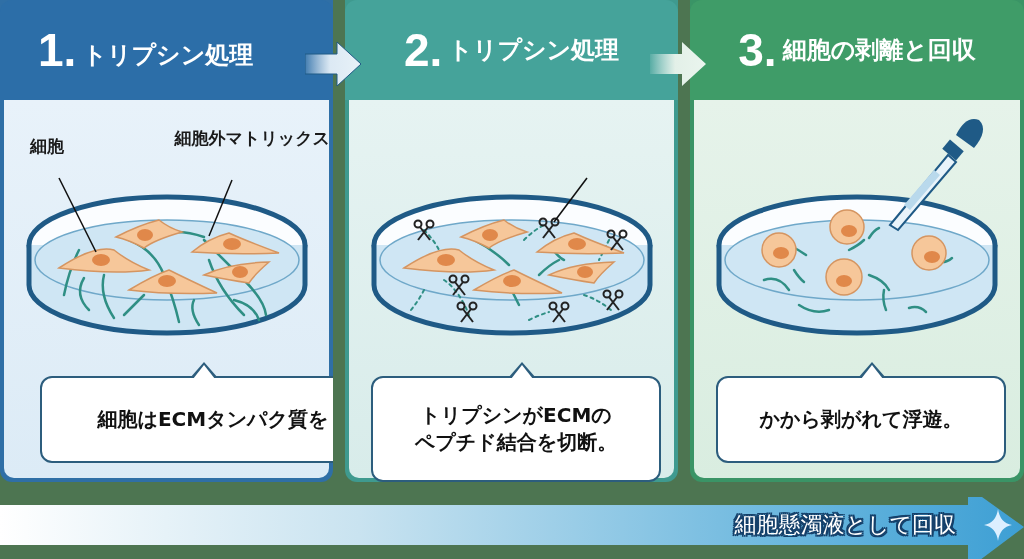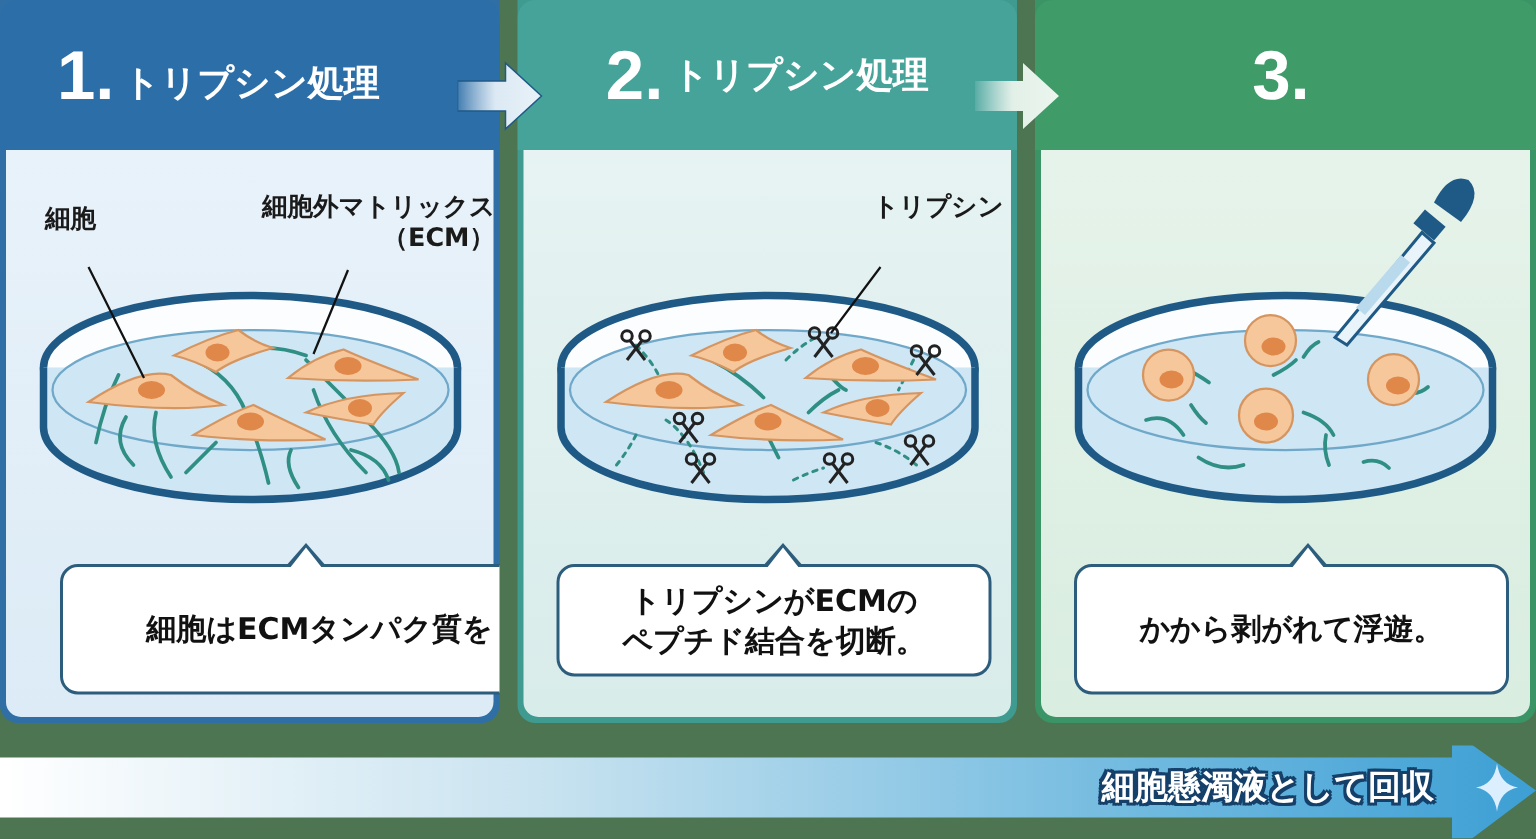--- a/index.html
+++ b/index.html
@@ -32,21 +32,21 @@
 
   .label { position: absolute; font-weight: bold; color: #1a1a1a; font-size: 17px; line-height: 1.25; text-align: right; }
 
   .callout { position: absolute; background: #fff; border: 2px solid #2c5d7d; border-radius: 12px; display: flex; align-items: center; justify-content: center; text-align: center; font-weight: bold; font-size: 20px; line-height: 1.35; color: #111; }
   .callout .tail { position: absolute; top: -16px; width: 0; height: 0; border-left: 14px solid transparent; border-right: 14px solid transparent; border-bottom: 16px solid #2c5d7d; }
   .callout .tail::after { content: ""; position: absolute; left: -11px; top: 3px; border-left: 11px solid transparent; border-right: 11px solid transparent; border-bottom: 14px solid #fff; }
 
   .arrow-between { position: absolute; top: 40px; width: 58px; height: 48px; }
 
   .bottom-arrow { position: absolute; left: 0; top: 497px; width: 1024px; height: 62px; }
-  .bottom-label { position: absolute; right: 68px; top: 510px; font-weight: bold; font-size: 22px; color: #fff;
+  .bottom-label { position: absolute; right: 68px; top: 510px; font-weight: normal; font-size: 22px; color: #fff;
     text-shadow: -2px -2px 0 #15406a, 2px -2px 0 #15406a, -2px 2px 0 #15406a, 2px 2px 0 #15406a, 0 2px 0 #15406a, 0 -2px 0 #15406a, 2px 0 0 #15406a, -2px 0 0 #15406a; letter-spacing: 0px; }
 </style>
 </head>
 <body>
 
 <div class="panel" id="p1">
   <div class="head">
     <div class="title-wrap">
       <span class="step-num">1.</span>
       <div class="step-title">
@@ -92,21 +92,20 @@
         <ellipse cx="163" cy="181" rx="9" ry="6"></ellipse>
         <ellipse cx="236" cy="172" rx="8" ry="6"></ellipse>
       </g>
 
       <line x1="55" y1="78" x2="92" y2="152" stroke="#111" stroke-width="1.5"></line>
       <line x1="228" y1="80" x2="205" y2="136" stroke="#111" stroke-width="1.5"></line>
     </svg>
     <div class="label" style="left:26px; top:36px;">細胞</div>
     <div class="label" style="left:136px; top:28px; width:190px;">
       <div>細胞外マトリックス</div>
-      <div>（ECM）</div>
     </div>
     <div class="callout" style="left:36px; top:276px; width:346px; height:87px;">
       <span class="tail" style="left:148px;"></span>
       <div>
         <div>細胞はECMタンパク質を</div>
       </div>
     </div>
   </div>
 </div>
 
@@ -193,36 +192,36 @@
         <g transform="translate(264,200)">
             <circle cx="-6" cy="-6" r="3.5"></circle>
             <circle cx="6" cy="-6" r="3.5"></circle>
             <line x1="-4" y1="-3" x2="6" y2="10"></line>
             <line x1="4" y1="-3" x2="-6" y2="10"></line>
           </g>
       </g>
       <line x1="238" y1="78" x2="205" y2="122" stroke="#111" stroke-width="1.5"></line>
     </svg>
     <div class="label" style="left:150px; top:28px; width:170px;">
-      <div>トリプシン</div>
-    </div>
-    <div class="callout" style="left:22px; top:276px; width:290px; height:75px;">
+    </div>
+    <div class="callout" style="left:22px; top:276px; width:290px; height:106px;">
       <span class="tail" style="left:135px;"></span>
       <div>
         <div>トリプシンがECMの</div>
         <div>ペプチド結合を切断。</div>
       </div>
     </div>
   </div>
 </div>
 
 <div class="panel" id="p3">
   <div class="head">
     <div class="title-wrap">
       <span class="step-num">3.</span>
+      <div class="step-title">細胞の剥離と回収</div>
     </div>
   </div>
   <div class="body">
     <svg class="svgwrap" viewBox="0 0 326 378">
       <ellipse cx="163" cy="145" rx="138" ry="48" fill="#fbfdff" stroke="#1f5a86" stroke-width="5"></ellipse>
       <path d="M25 145 L25 185 A138 48 0 0 0 301 185 L301 145" fill="#cfe6f4" stroke="#1f5a86" stroke-width="5"></path>
       <ellipse cx="163" cy="160" rx="132" ry="40" fill="#cfe6f4" stroke="#6fa8c9" stroke-width="1.5"></ellipse>
 
       <g fill="none" stroke="#2f8f84" stroke-width="2.5" stroke-linecap="round">
         <path d="M95 145 Q105 150 112 155"></path>

